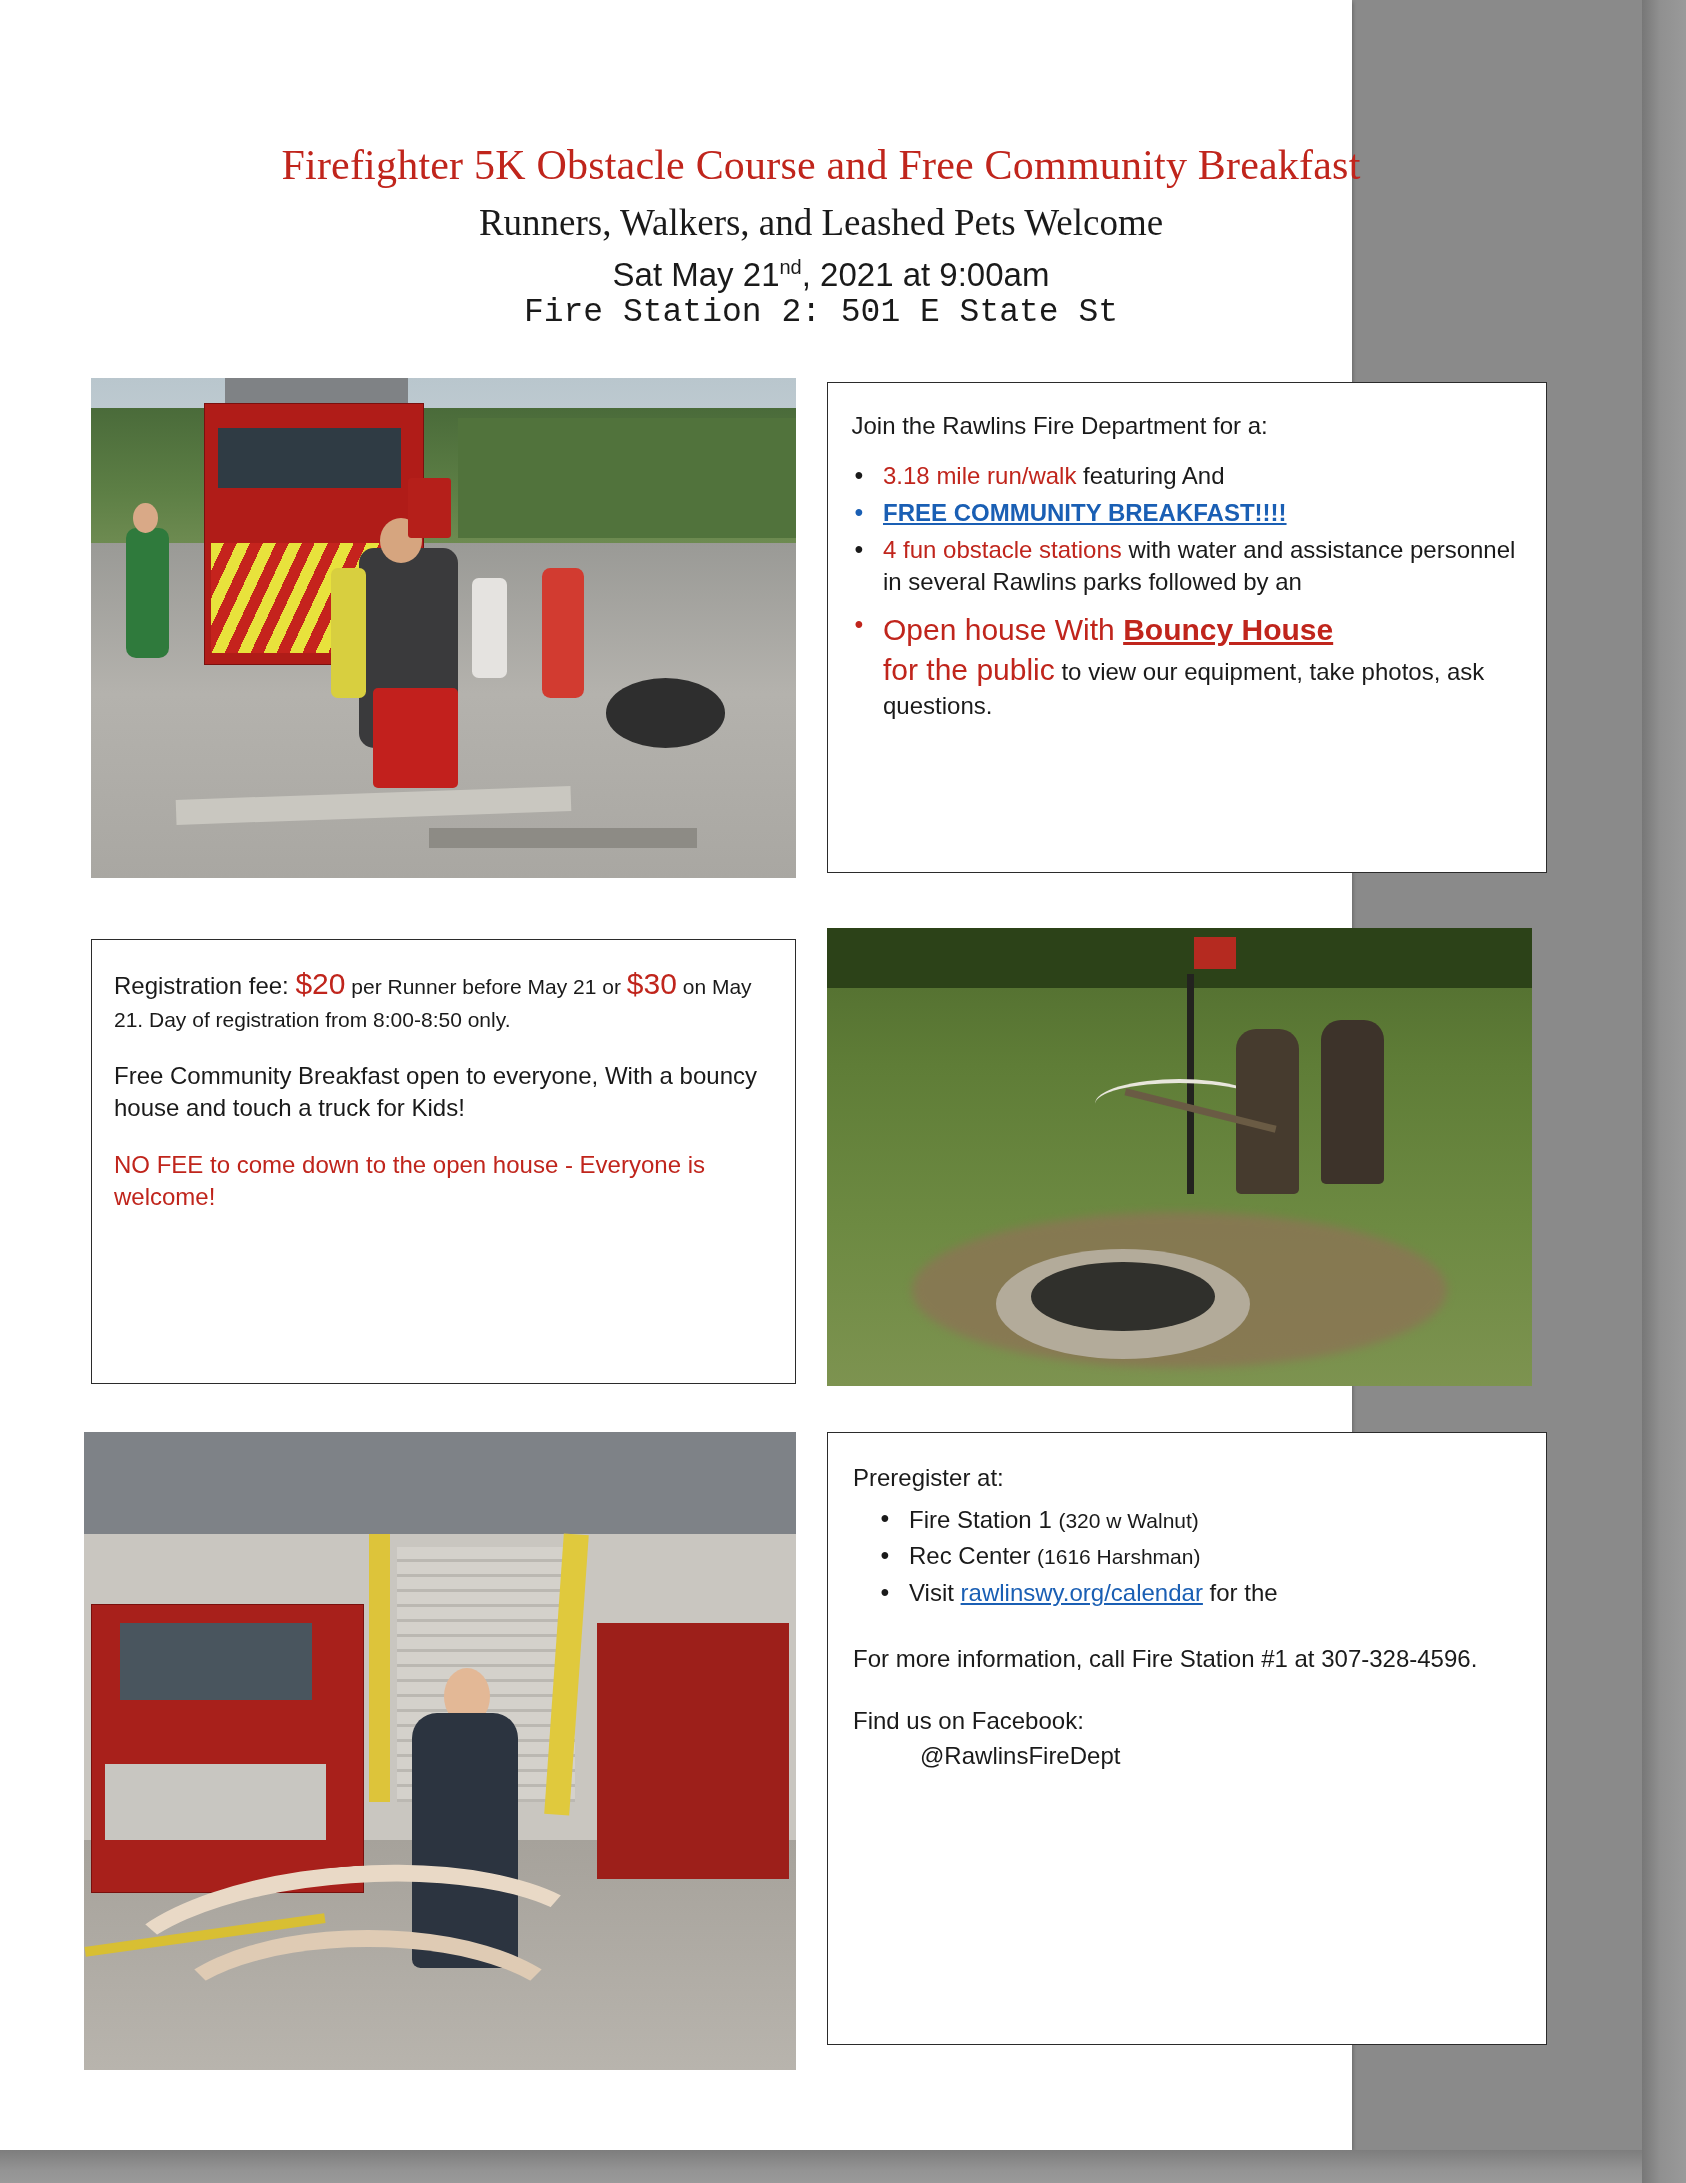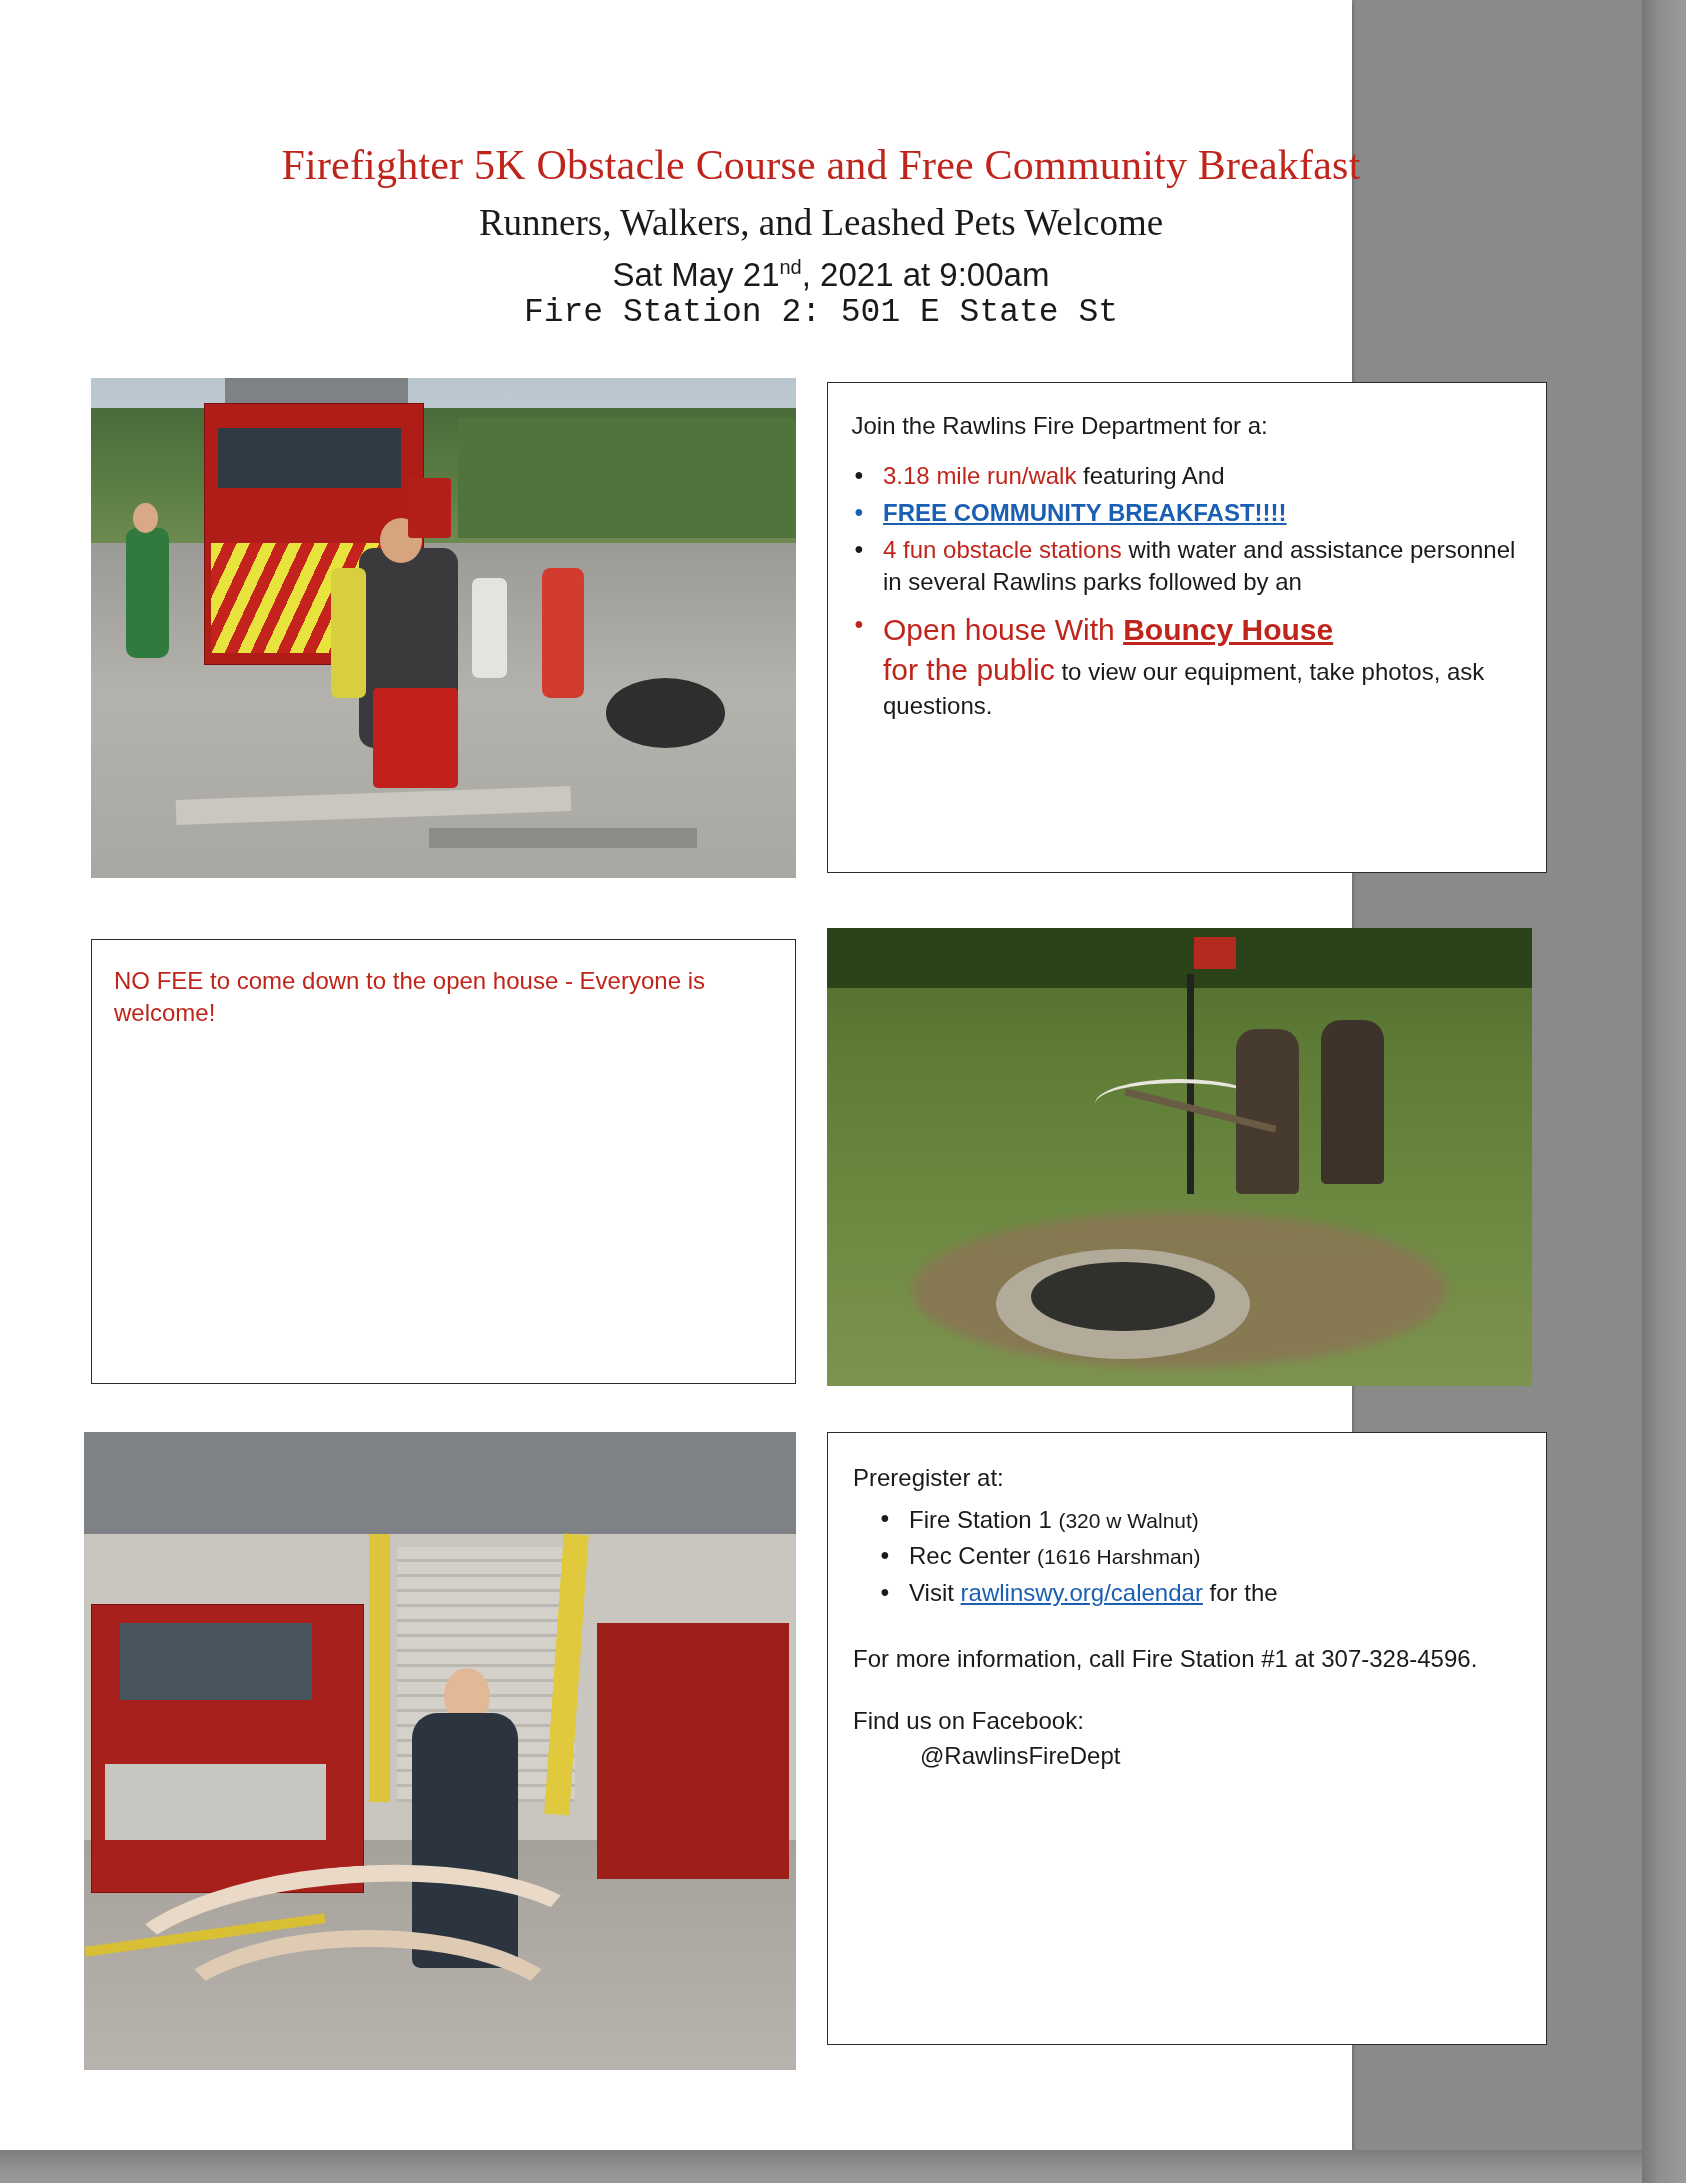--- a/index.html
+++ b/index.html
@@ -253,20 +253,24 @@
         <span class="red">4 fun obstacle stations</span><span> with water and assistance personnel in several Rawlins parks followed by an</span>
       </li>
       <li class="bullet-red" style="margin-top:11.8px;">
         <span class="red big">Open house With </span><span class="red big bold u">Bouncy House</span><br>
         <span class="red big">for the  public</span><span> to view our equipment, take photos, ask questions.</span>
       </li>
     </ul>
   </div>
 
   <div class="box" style="left:91px; top:939px; width:705px; height:445px;">
+    <div class="txt" style="padding:23.5px 22px 0 22px;">
+      <span>Registration fee: </span><span class="red big">$20</span><span class="small"> per Runner before May 21 or </span><span class="red big">$30</span><span class="small"> on May 21. Day of registration from 8:00-8:50 only.</span>
+    </div>
+    <div class="txt" style="padding:25px 22px 0 22px;">Free Community Breakfast open to everyone, With a bouncy house and touch a truck for Kids!</div>
     <div class="txt red" style="padding:25px 22px 0 22px;">NO FEE to come down to the open house - Everyone is welcome!</div>
   </div>
 
   <div class="photo" style="left:827px; top:928px; width:705px; height:458px;">
     <div class="p2-bg"></div>
     <div class="p2-treeline"></div>
     <div class="p2-dirt"></div>
     <div class="p2-pole"></div>
     <div class="p2-flag"></div>
     <div class="p2-hose"></div>

